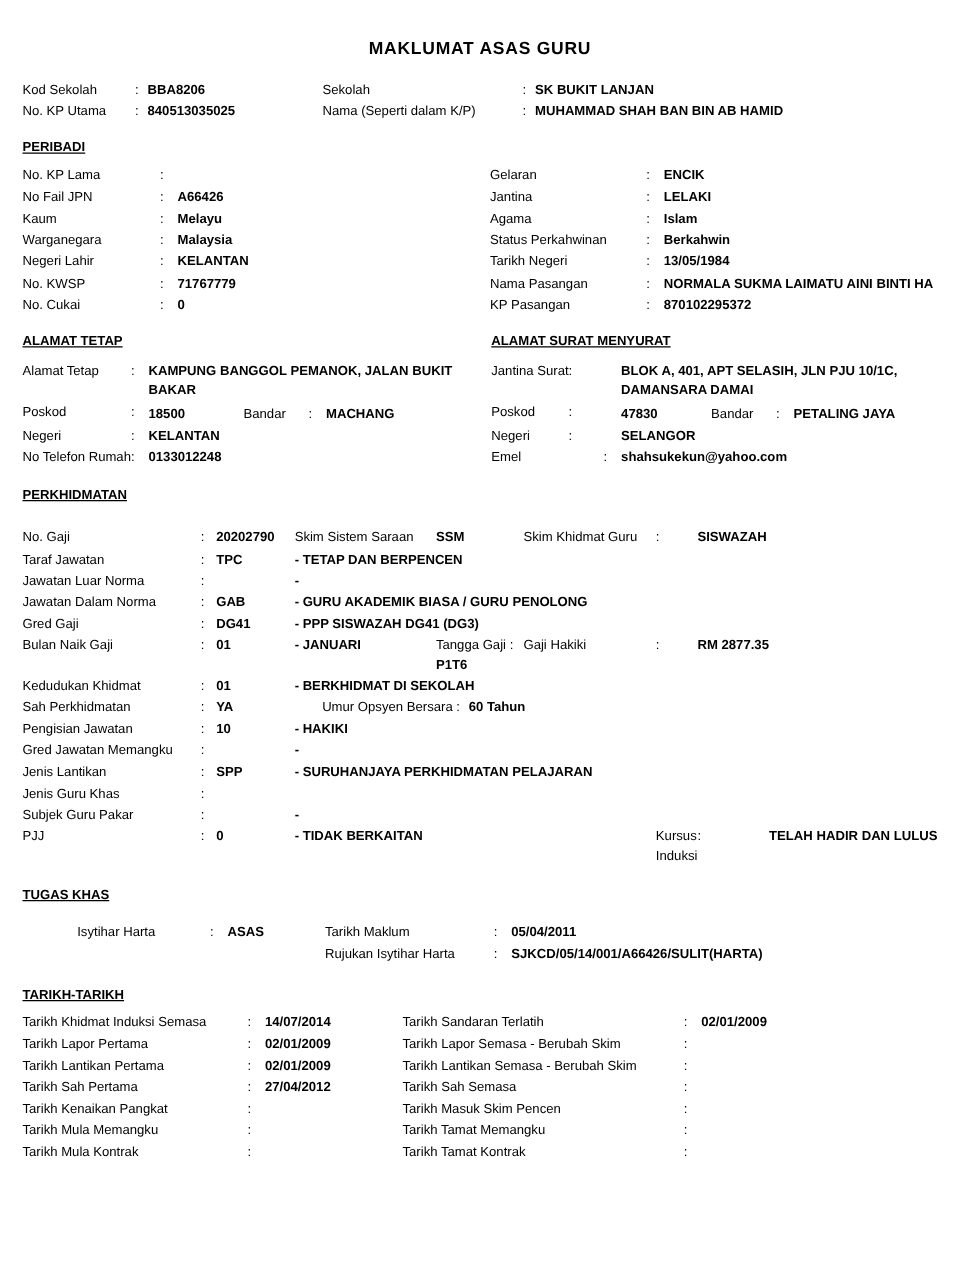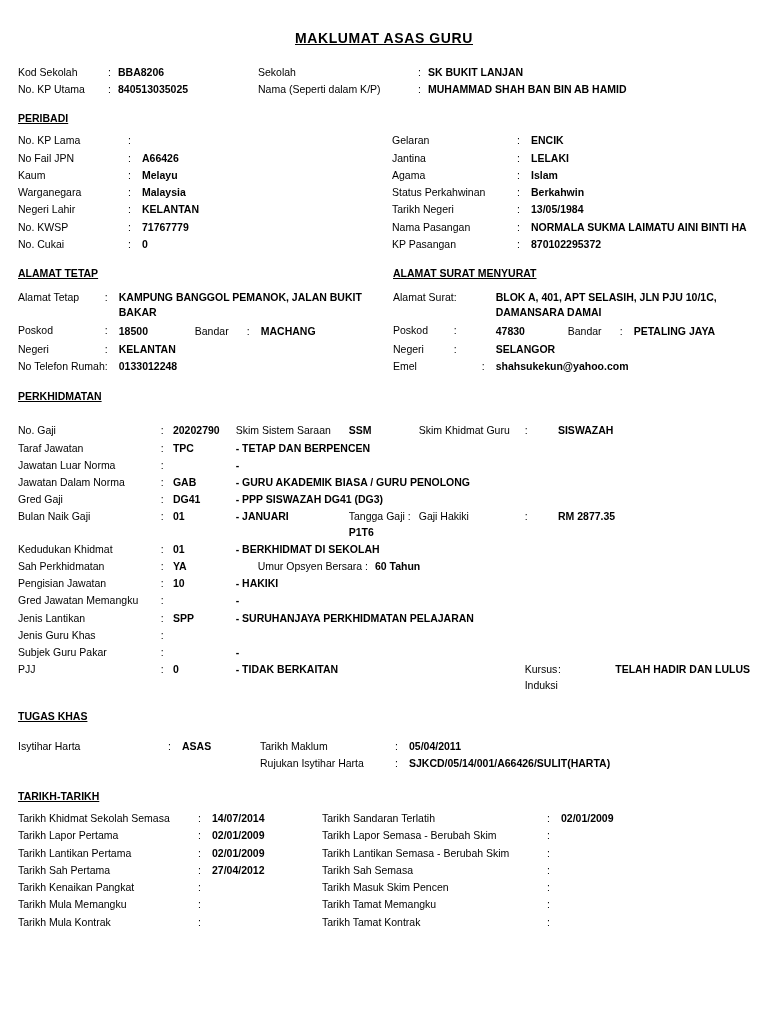--- a/index.html
+++ b/index.html
@@ -19,21 +19,20 @@
     padding: 30px 18px 0 18px;
     box-sizing: border-box;
     width: 768px;
   }
   .doc-title {
     text-align: center;
     font-weight: bold;
     font-size: 14px;
     letter-spacing: 0.6px;
     margin-bottom: 18px;
-    text-decoration: underline;
   }
   .section-head {
     font-weight: bold;
     text-decoration: underline;
     font-size: 10.5px;
     margin: 14px 0 8px 0;
   }
   table {
     border-collapse: collapse;
   }
@@ -188,21 +187,21 @@
             <td class="col">:</td>
             <td class="val">0133012248</td>
           </tr>
         </tbody>
             </table>
       </td>
       <td style="vertical-align:top;">
         <table style="width:100%;">
           <tbody>
                 <tr>
-            <td class="lbl" style="width:48px;">Alamat Surat</td>
+            <td class="lbl" style="width:48px;">Jantina Surat</td>
             <td class="col">:</td>
             <td class="val-wrap">BLOK A, 401, APT SELASIH, JLN PJU 10/1C, DAMANSARA DAMAI</td>
           </tr>
           <tr>
             <td class="lbl">Poskod</td>
             <td class="col">:</td>
             <td>
               <table style="width:100%;">
                       <tbody>
                         <tr>
@@ -357,21 +356,21 @@
       <td class="val">TELAH HADIR DAN LULUS</td>
     </tr>
   </tbody>
     </table>
 
   <div class="section-head" style="margin-top:16px;">TUGAS KHAS</div>
 
   <table style="width:100%; margin-top:16px;">
     <tbody>
         <tr>
-      <td class="lbl" style="width:150px;">Isytihar Harta</td>
+      <td class="lbl" style="width:150px;text-align:center;">Isytihar Harta</td>
       <td class="col">:</td>
       <td class="val" style="width:78px;">ASAS</td>
       <td class="lbl" style="width:135px;">Tarikh Maklum</td>
       <td class="col">:</td>
       <td class="val">05/04/2011</td>
     </tr>
     <tr>
       <td></td>
           <td></td>
           <td></td>
@@ -380,21 +379,21 @@
       <td class="val">SJKCD/05/14/001/A66426/SULIT(HARTA)</td>
     </tr>
   </tbody>
     </table>
 
   <div class="section-head" style="margin-top:18px;text-decoration:underline;">TARIKH-TARIKH</div>
 
   <table style="width:100%; margin-top:6px;">
     <tbody>
         <tr>
-      <td class="lbl" style="width:180px;">Tarikh Khidmat Sekolah Semasa</td>
+      <td class="lbl" style="width:180px;">Tarikh Khidmat Induksi Semasa</td>
       <td class="col">:</td>
       <td class="val" style="width:110px;">14/07/2014</td>
       <td class="lbl" style="width:225px;">Tarikh Sandaran Terlatih</td>
       <td class="col">:</td>
       <td class="val">02/01/2009</td>
     </tr>
     <tr>
       <td class="lbl">Tarikh Lapor Pertama</td>
       <td class="col">:</td>
       <td class="val">02/01/2009</td>

